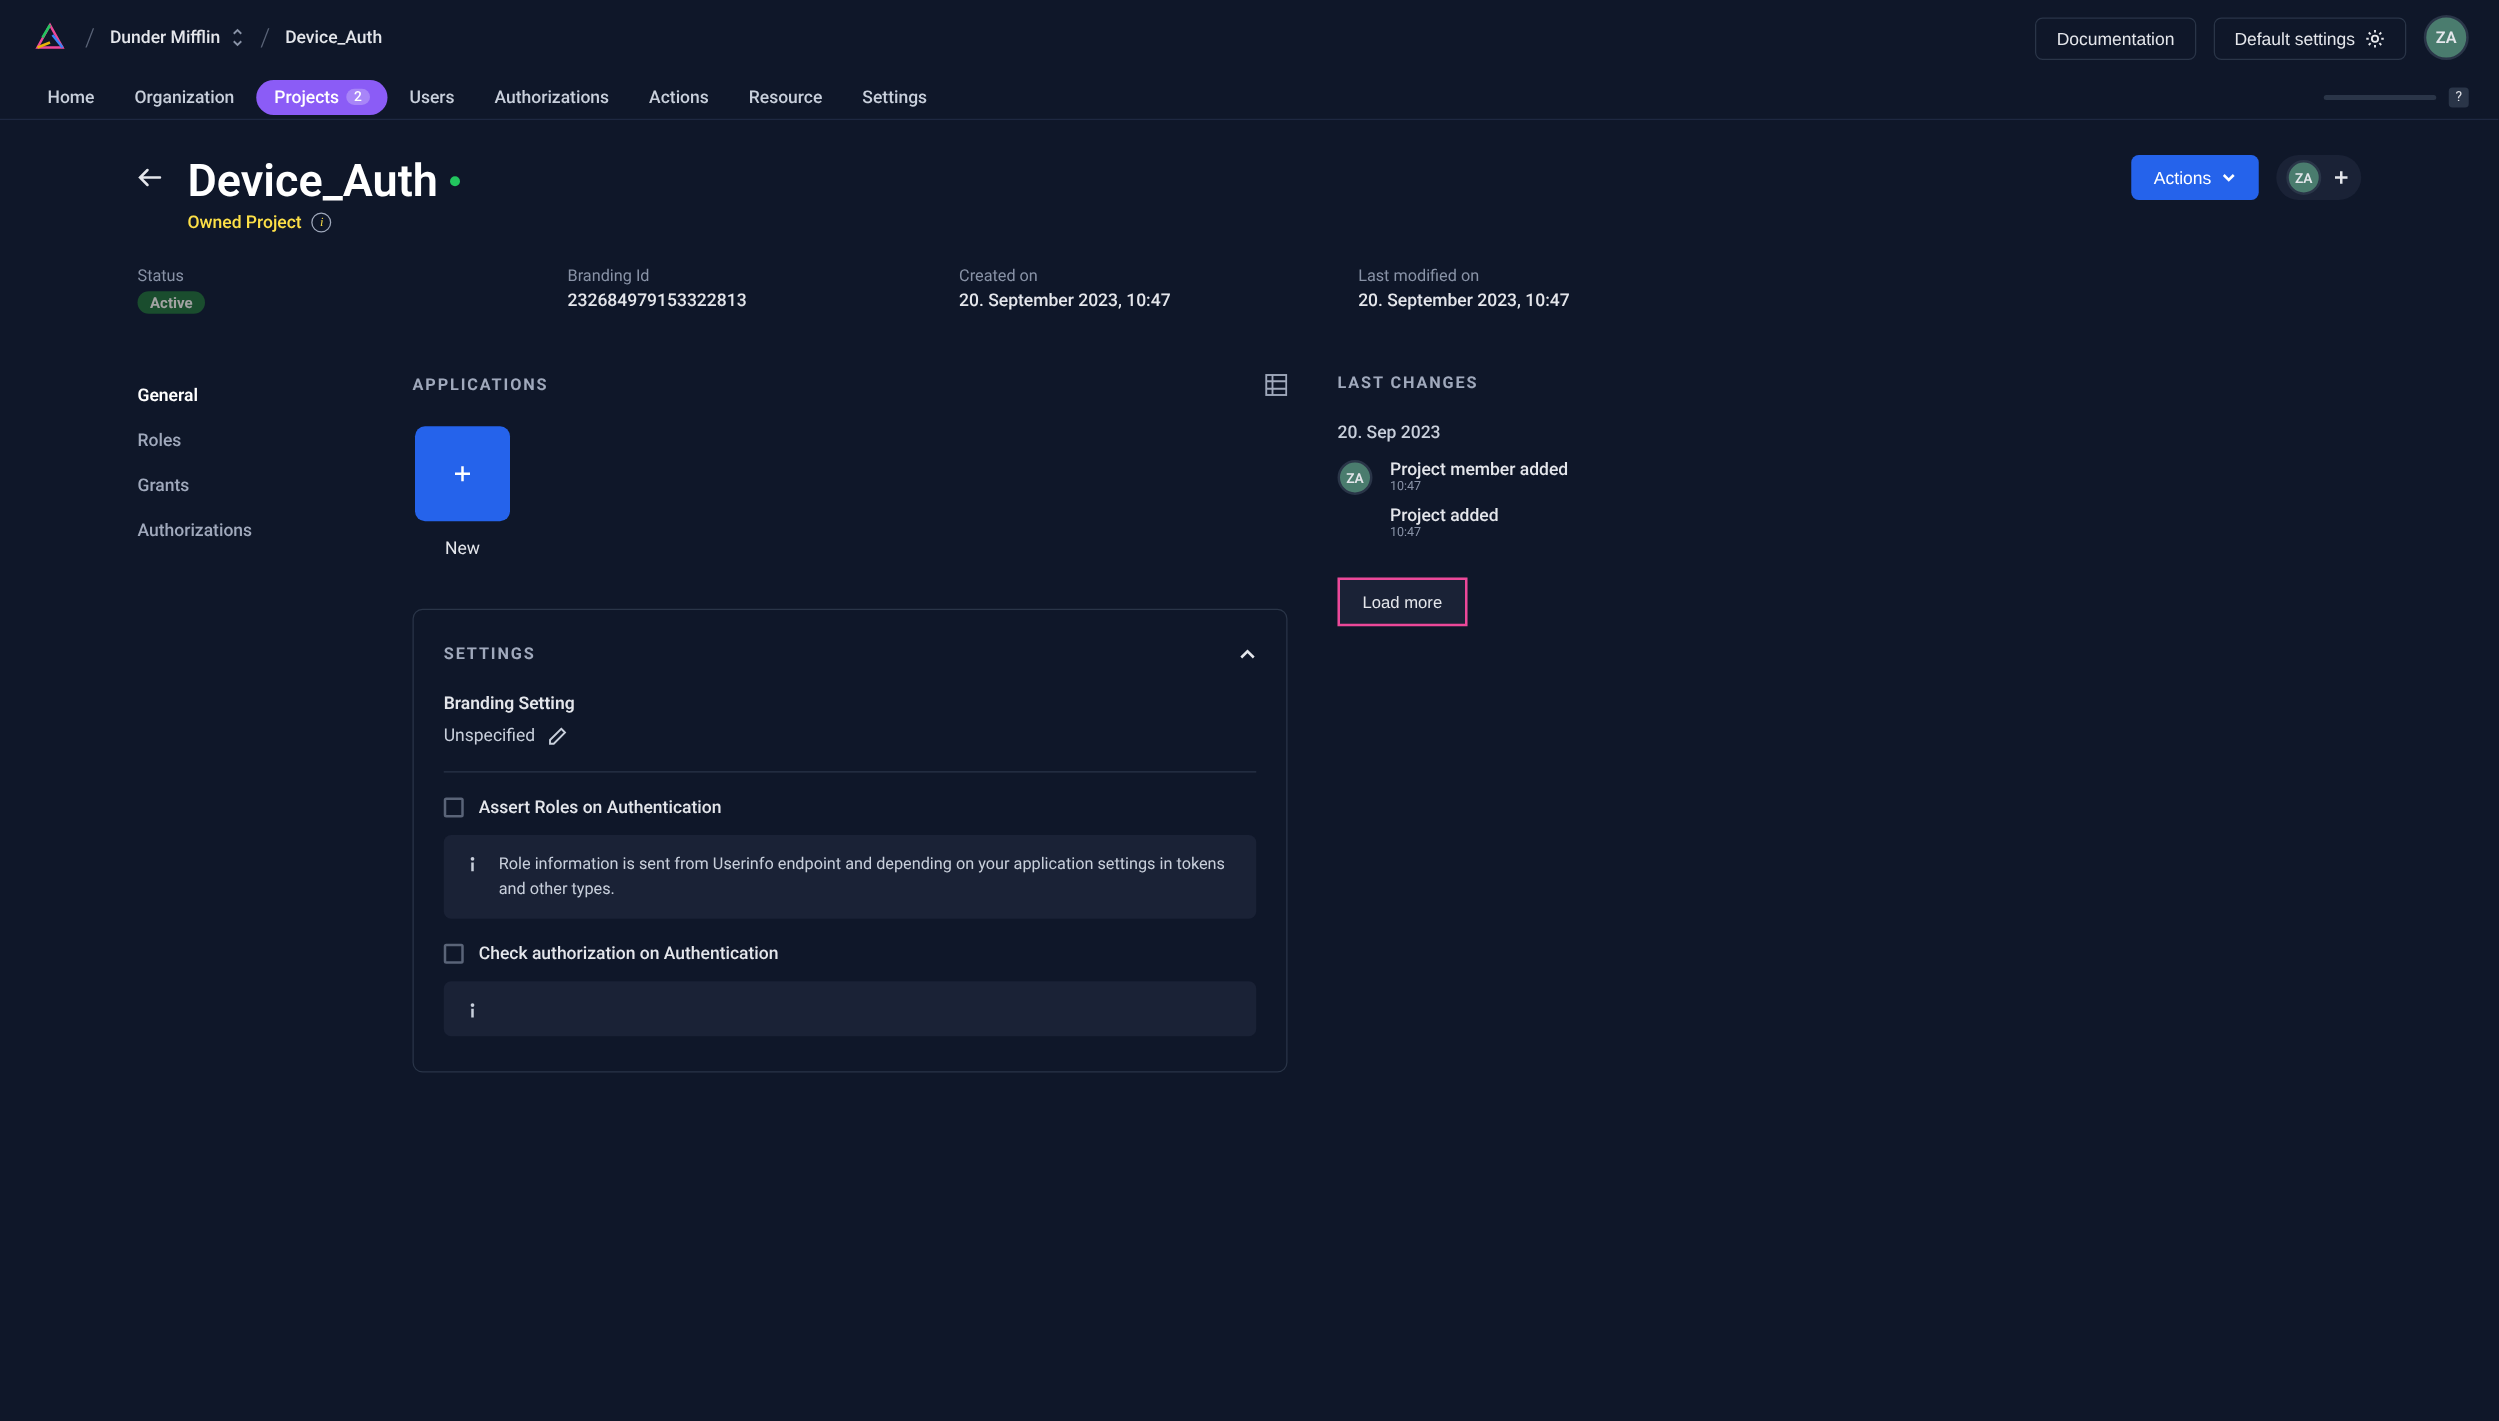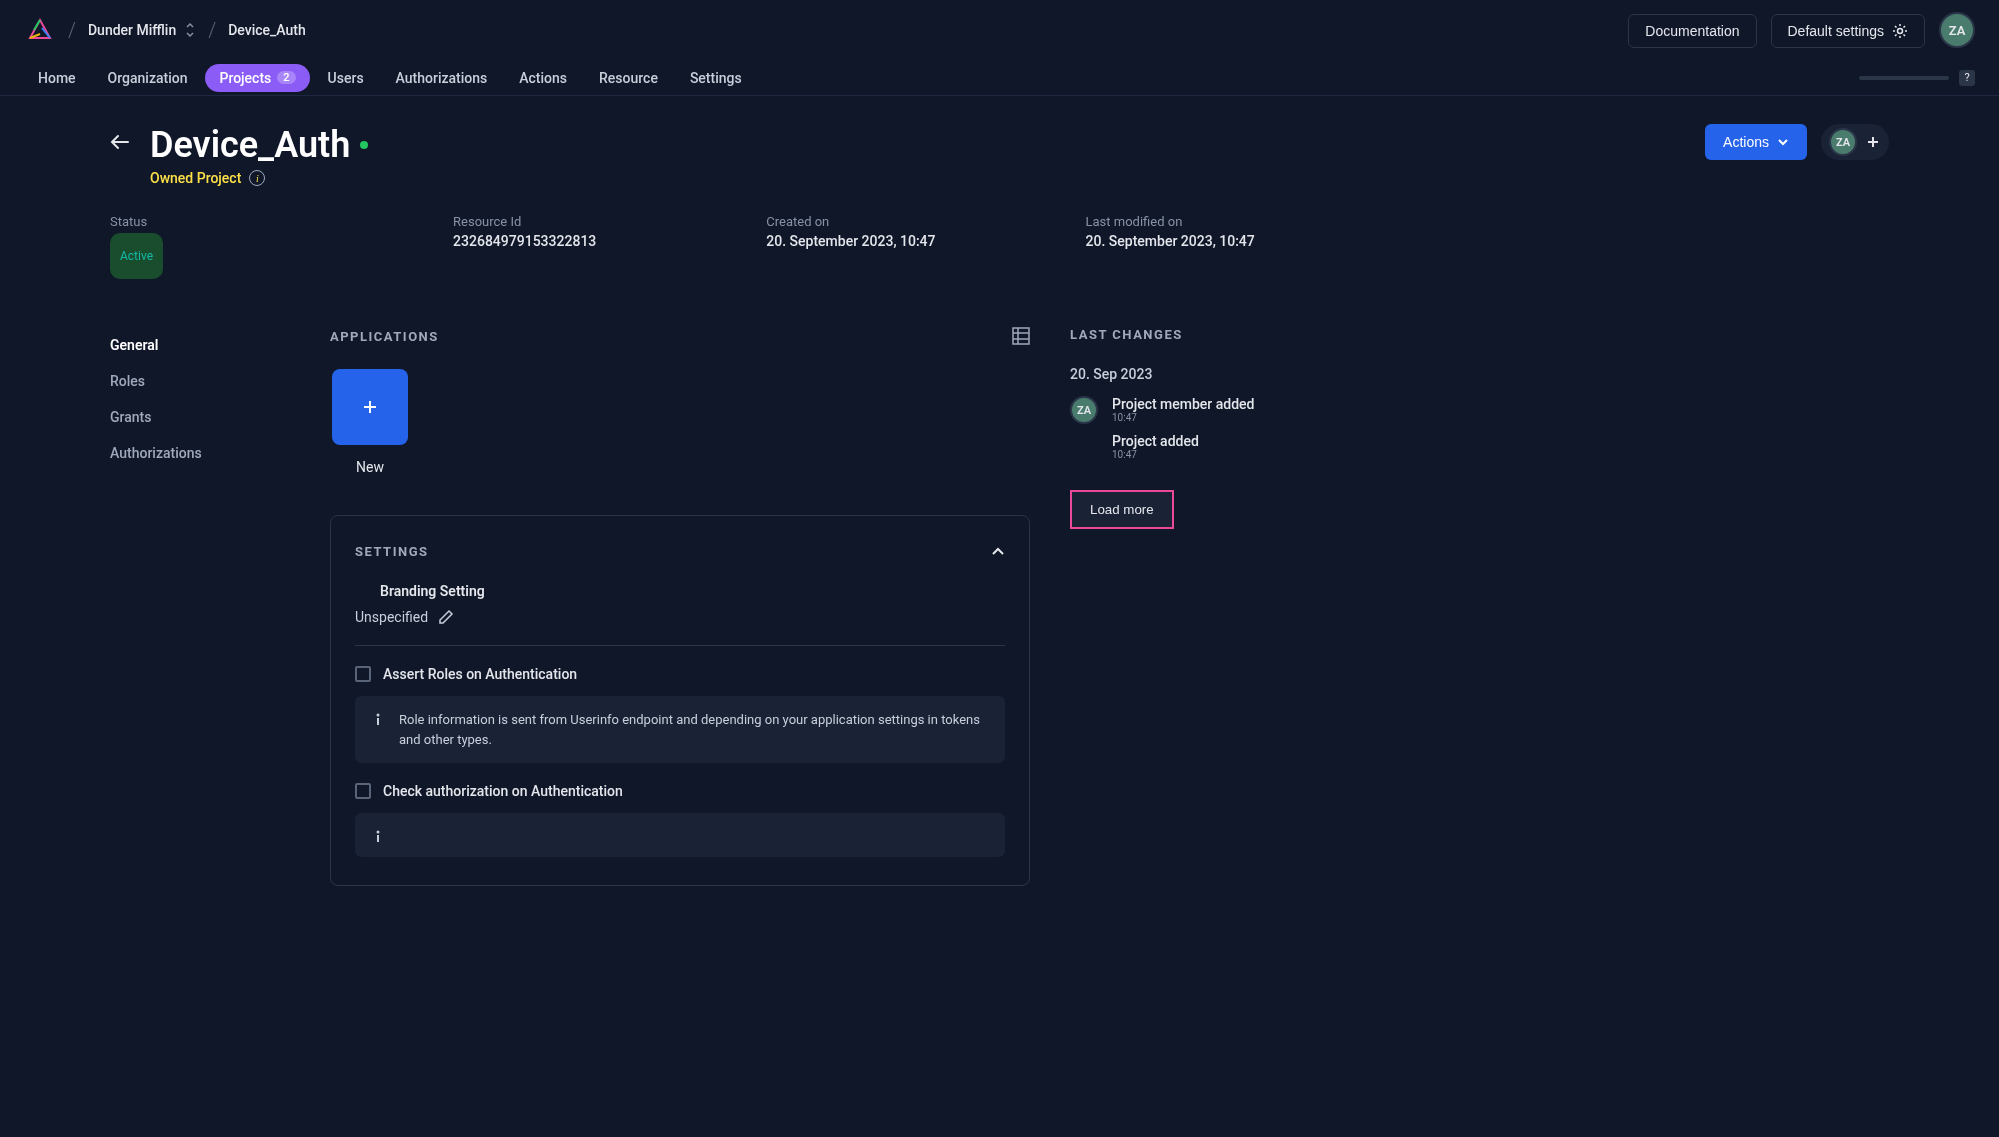--- a/index.html
+++ b/index.html
@@ -238,25 +238,25 @@
   color: #8892a6;
   font-size: 13px;
 }
 .meta-value {
   color: #e4e6eb;
   font-weight: 500;
 }
 .status-badge {
   display: inline-block;
   background: #1a4d2e;
-  color: #14b8a6;
-  padding: 16px 10px;
+  color: #a3a3a3;
+  padding: 2px 10px;
   border-radius: 10px;
   font-size: 12px;
-  font-weight: 400;
+  font-weight: 700;
   width: fit-content;
 }
 
 
 .main {
   display: flex;
   padding: 24px 110px;
   gap: 40px;
 }
 .sidebar {
@@ -337,21 +337,20 @@
   justify-content: space-between;
   align-items: center;
   margin-bottom: 24px;
 }
 .setting-group {
   margin-bottom: 16px;
 }
 .setting-label {
   font-weight: 600;
   margin-bottom: 10px;
-  margin-left: 25px;
 }
 .setting-value-row {
   display: flex;
   align-items: center;
   gap: 10px;
   color: #c8cfdb;
 }
 .edit-icon {
   cursor: pointer;
 }
@@ -537,21 +536,21 @@
         </div>
       </div>
     </div>
   </div>
   <div class="meta-row">
     <div class="meta-item">
       <span class="meta-label">Status</span>
       <span class="status-badge">Active</span>
     </div>
     <div class="meta-item" style="margin-left:210px">
-      <span class="meta-label">Resource Id</span>
+      <span class="meta-label">Branding Id</span>
       <span class="meta-value">232684979153322813</span>
     </div>
     <div class="meta-item" style="margin-left:90px">
       <span class="meta-label">Created on</span>
       <span class="meta-value">20. September 2023, 10:47</span>
     </div>
     <div class="meta-item" style="margin-left:70px">
       <span class="meta-label">Last modified on</span>
       <span class="meta-value">20. September 2023, 10:47</span>
     </div>

